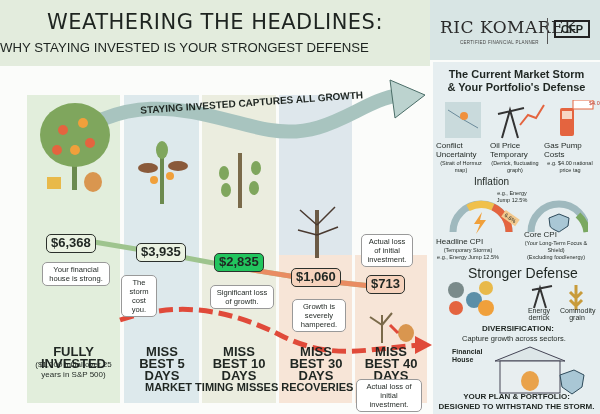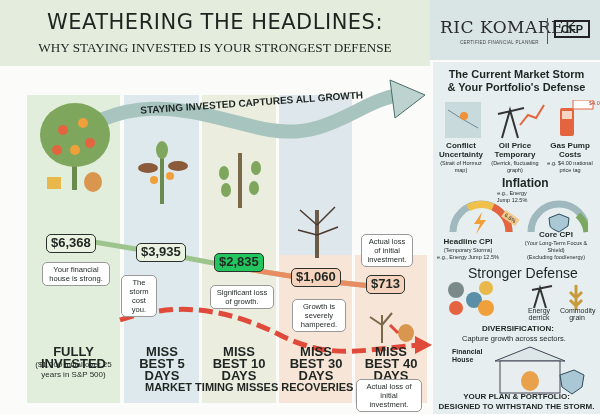--- a/index.html
+++ b/index.html
@@ -1,41 +1,41 @@
 <!DOCTYPE html>
 <html><head>
 <meta charset="utf-8">
 <style>
 *{box-sizing:border-box;margin:0;padding:0}
 body{width:600px;height:414px;overflow:hidden;background:#fbfcfa;font-family:"Liberation Sans",sans-serif;color:#1f2622;position:relative}
 .abs{position:absolute}
 .header{left:0;top:0;width:430px;height:66px;background:#e3ecdd}
 .t1{left:0;width:430px;top:10px;text-align:center;font-family:"DejaVu Sans",sans-serif;font-size:21px;letter-spacing:0.5px;color:#1e2420;font-weight:normal}
-.t2{left:0;width:430px;top:40px;text-align:center;font-family:Liberation Serif, serif;font-size:13.2px;color:#1e2420}
+.t2{left:0;width:430px;top:40px;text-align:left;font-family:Liberation Sans, sans-serif;font-size:13.2px;color:#1e2420}
 .brandbox{left:430px;top:0;width:170px;height:60px;background:#d8e5e4}
 .brandname{left:440px;top:17px;font-family:"DejaVu Serif",serif;font-size:17px;color:#2a2a2a;letter-spacing:0.5px}
 .brandsub{left:460px;top:40px;font-size:4.5px;letter-spacing:0.3px;color:#444}
 .brandsep{left:547px;top:18px;width:1px;height:26px;background:#555}
 .cfp{left:554px;top:20px;width:36px;height:18px;border:2px solid #222;font-weight:bold;font-size:11px;text-align:center;line-height:14px}
 .rpanel{left:433px;top:62px;width:167px;height:352px;background:#e6eef0}
 .col{top:95px;height:210px}
 .colb{top:300px;height:100px}
 .c1{left:27px;width:93px;background:#e2eedc}
 .c2{left:124px;width:75px;background:#dde9ec}
 .c3{left:202px;width:74px;background:#ebeddf}
 .c4{left:279px;width:73px;background:#dee7ec}
 .bot{background:#f7e5d7}
 .value{border:1.5px solid #2b302c;border-radius:5px;font-weight:bold;font-size:13px;text-align:center;height:19px;line-height:16px;padding:0 4px}
 .vg{background:#eaf2e2}
 .vo{background:#f6d3bd}
 .bubble{background:#fff;border:1px solid #999;border-radius:5px;font-size:7.6px;text-align:center;line-height:9px;padding:2px 4px}
 .label{font-weight:bold;font-size:13px;text-align:center;line-height:12px}
 .sublabel{font-size:8px;text-align:center;line-height:10px}
 .rtitle{left:433px;width:167px;text-align:center;font-weight:bold;font-size:11px;line-height:13px}
-.ricon-lbl{font-weight:bold;font-size:8px;text-align:center;line-height:9px}
+.ricon-lbl{font-weight:normal;font-size:8px;line-height:9px}
 .ricon-sub{font-size:5.5px;text-align:center;line-height:6.5px}
 </style>
 </head>
 <body>
 
 <div class="abs header"></div>
 <div class="abs t1">WEATHERING THE HEADLINES:</div>
 <div class="abs t2">WHY STAYING INVESTED IS YOUR STRONGEST DEFENSE</div>
 
 <div class="abs brandbox"></div>
@@ -136,21 +136,21 @@
 </svg>
 <div class="abs" style="left:589px;top:100px;font-size:5.5px;color:#c04030">$4.00</div>
 
 <div class="abs ricon-lbl" style="left:436px;top:141px;width:50px">Conflict Uncertainty</div>
 <div class="abs ricon-sub" style="left:436px;top:160px;width:50px">(Strait of Hormuz map)</div>
 <div class="abs ricon-lbl" style="left:490px;top:141px;width:50px">Oil Price Temporary</div>
 <div class="abs ricon-sub" style="left:488px;top:160px;width:54px">(Derrick, fluctuating graph)</div>
 <div class="abs ricon-lbl" style="left:544px;top:141px;width:52px">Gas Pump Costs</div>
 <div class="abs ricon-sub" style="left:544px;top:160px;width:52px">e.g. $4.00 national price tag</div>
 
-<div class="abs" style="left:502px;top:176px;font-weight:bold;font-size:12px">Inflation</div>
+<div class="abs" style="left:474px;top:176px;font-weight:normal;font-size:10px">Inflation</div>
 <div class="abs ricon-sub" style="left:490px;top:190px;width:44px">e.g., Energy Jump 12.5%</div>
 
 <svg class="abs" style="left:448px;top:190px" width="140" height="45">
   <path d="M5 42 A 28 28 0 0 1 61 42" stroke="#9fb9be" stroke-width="7" fill="none"></path>
   <path d="M20 18 A 28 28 0 0 1 45 17" stroke="#f0c04b" stroke-width="7" fill="none"></path>
   <path d="M45 17 A 28 28 0 0 1 61 42" stroke="#e4643f" stroke-width="7" fill="none"></path>
   <polygon points="34,22 26,34 32,34 28,44 38,30 32,30" fill="#f0a03b"></polygon>
   <path d="M83 42 A 28 28 0 0 1 139 42" stroke="#9fb9be" stroke-width="7" fill="none"></path>
   <path d="M130 25 A 28 28 0 0 1 139 42" stroke="#7aa860" stroke-width="7" fill="none"></path>
   <path d="M111 24 L121 28 L120 36 Q111 42 111 42 Q102 38 102 36 L101 28 Z" fill="#a9c7d5" stroke="#2d4a5a"></path>

